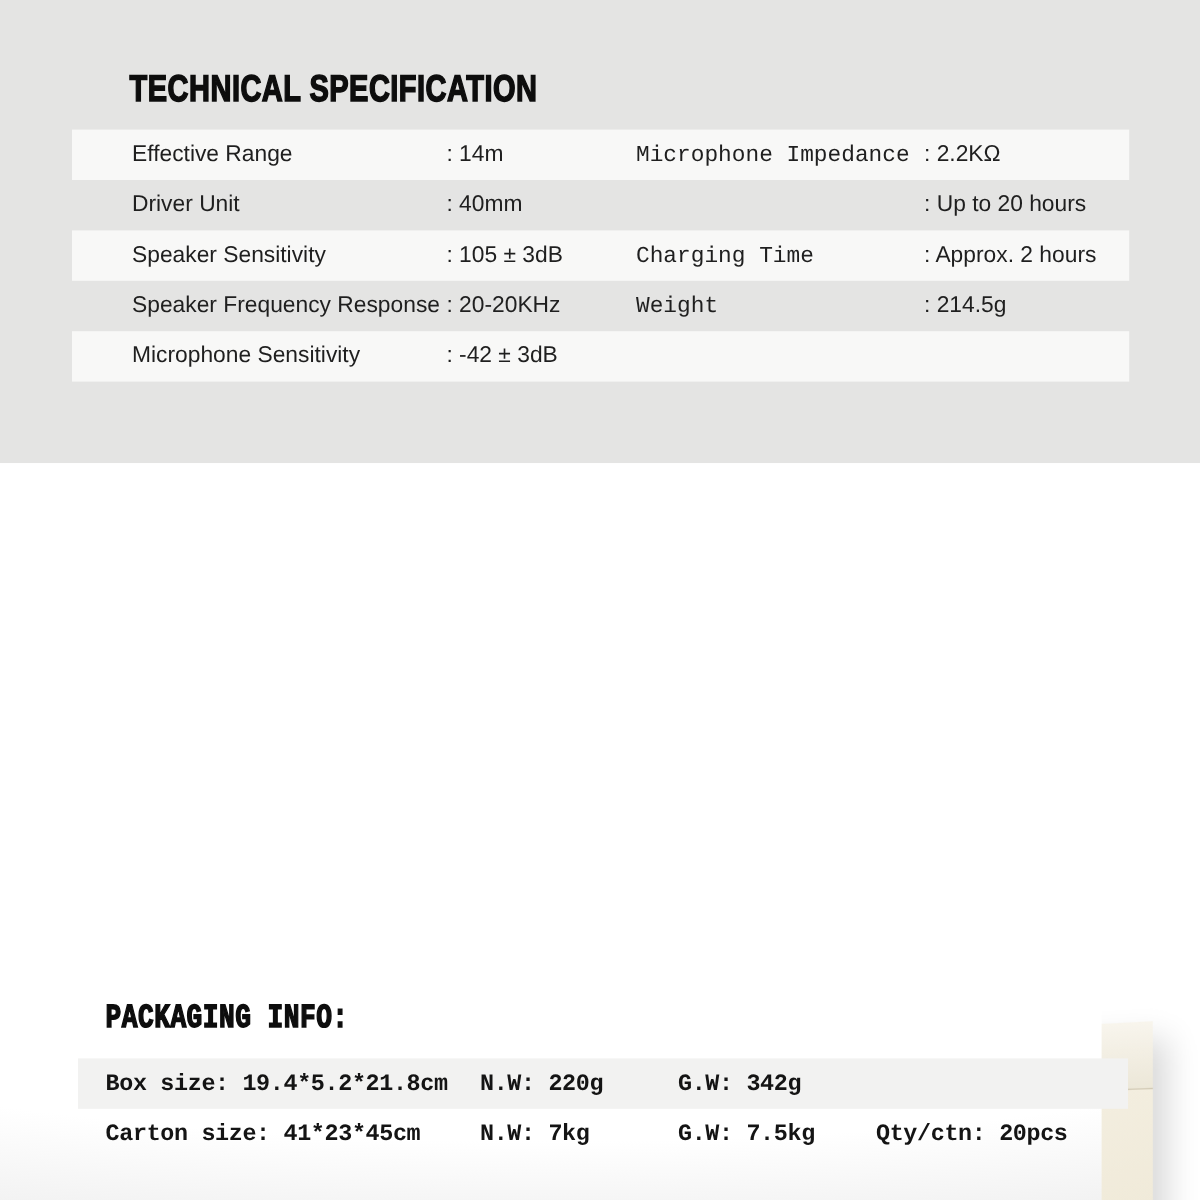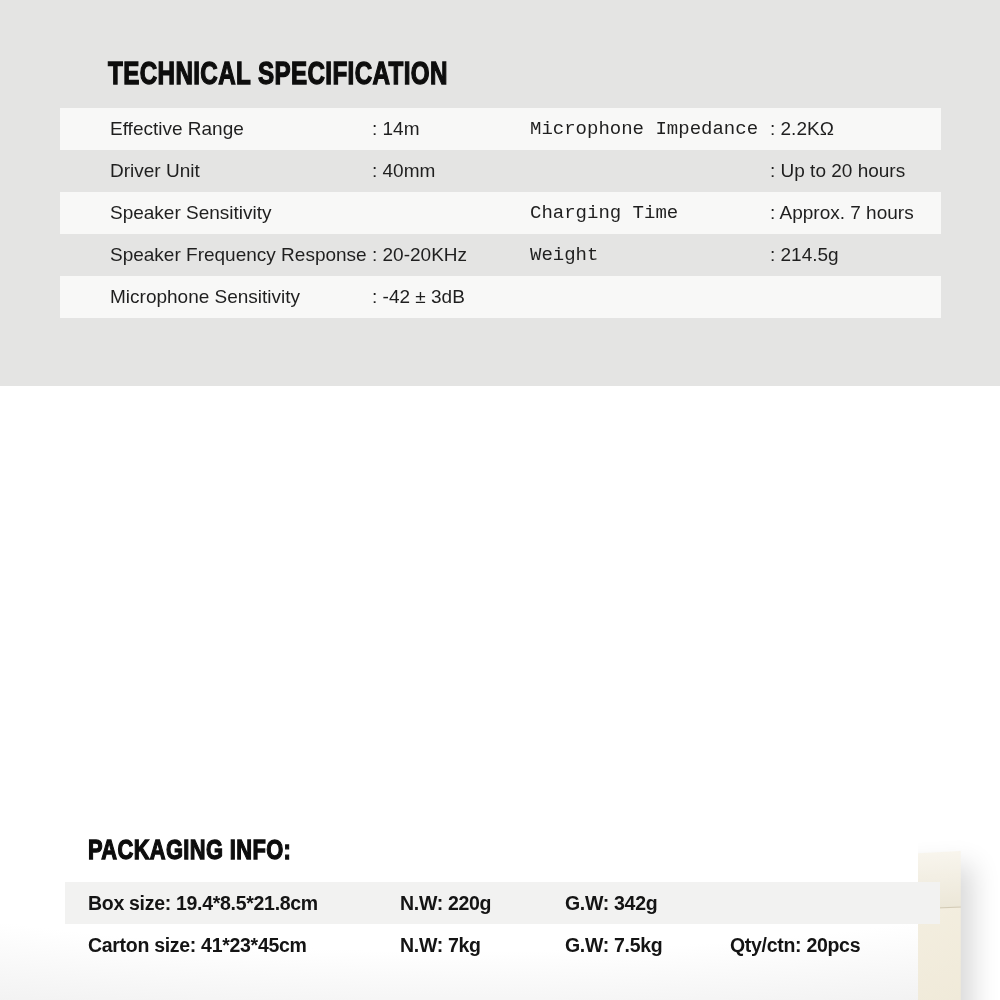--- a/index.html
+++ b/index.html
@@ -90,21 +90,21 @@
   .rb-brand{position:absolute;left:58px;top:34px;font-size:18px;font-weight:900;letter-spacing:2px;color:#141414;
     -webkit-text-stroke:.8px #141414;transform:scaleX(.92);transform-origin:left;}
 
   .hp{position:absolute;right:14px;top:12px;width:282px;height:256px;}
   .hp-band{position:absolute;left:46px;top:0px;width:168px;height:150px;border:15px solid #eee6d3;border-bottom:none;
     border-radius:90px 90px 0 0;transform:rotate(12deg);box-shadow:inset 0 3px 4px rgba(0,0,0,.06), 0 -1px 1px rgba(0,0,0,.05);}
   .hp-slider{position:absolute;left:60px;top:62px;width:14px;height:62px;border-radius:7px;background:#ece4d1;transform:rotate(-18deg);}
 
   
   .packaging-section{position:absolute;left:0;top:828px;width:918px;height:172px;
-    background:radial-gradient(140% 130% at 50% 0%,#ffffff 55%,#ececec 100%);}
+    background:radial-gradient(140% 130% at 50% 0%,#ffffff 55%,#ececec 100%);font-family:Liberation Mono, monospace;}
   .pkg-title{left:88px;top:6px;font-size:28px;}
   .pkg-rows{position:absolute;left:65px;top:54px;width:875px;}
   .pkg-row{position:relative;height:42px;}
   .pkg-row.alt{background:#f2f2f1;}
   .pcell{position:absolute;top:0;height:42px;line-height:42px;font-size:19.5px;font-weight:700;letter-spacing:-.3px;color:#141414;white-space:nowrap;}
   .p0{left:23px;} .p1{left:335px;} .p2{left:500px;} .p3{left:665px;}
 </style>
 </head>
 <body>
 
@@ -119,22 +119,23 @@
         <span class="tcell c-rl">Microphone Impedance</span>
         <span class="tcell c-rv">: 2.2KΩ</span>
       </div>
       <div class="tech-row">
         <span class="tcell c-ll">Driver Unit</span>
         <span class="tcell c-lv">: 40mm</span>
         <span class="tcell c-rv">: Up to 20 hours</span>
       </div>
       <div class="tech-row alt">
         <span class="tcell c-ll">Speaker Sensitivity</span>
+        <span class="tcell c-lv">: 105 ± 3dB</span>
         <span class="tcell c-rl">Charging Time</span>
-        <span class="tcell c-rv">: Approx. 7 hours</span>
+        <span class="tcell c-rv">: Approx. 2 hours</span>
       </div>
       <div class="tech-row">
         <span class="tcell c-ll">Speaker Frequency Response</span>
         <span class="tcell c-lv">: 20-20KHz</span>
         <span class="tcell c-rl">Weight</span>
         <span class="tcell c-rv">: 214.5g</span>
       </div>
       <div class="tech-row alt">
         <span class="tcell c-ll">Microphone Sensitivity</span>
         <span class="tcell c-lv">: -42 ± 3dB</span>
@@ -206,21 +207,21 @@
         </div>
 
       </div>
     </div>
   </div>
 
   <div class="packaging-section">
     <div class="display-heading pkg-title">PACKAGING INFO:</div>
     <div class="pkg-rows">
       <div class="pkg-row alt">
-        <span class="pcell p0">Box size: 19.4*8.5*21.8cm</span>
+        <span class="pcell p0">Box size: 19.4*5.2*21.8cm</span>
         <span class="pcell p1">N.W: 220g</span>
         <span class="pcell p2">G.W: 342g</span>
         <span class="pcell p3"></span>
       </div>
       <div class="pkg-row">
         <span class="pcell p0">Carton size: 41*23*45cm</span>
         <span class="pcell p1">N.W: 7kg</span>
         <span class="pcell p2">G.W: 7.5kg</span>
         <span class="pcell p3">Qty/ctn: 20pcs</span>
       </div>

